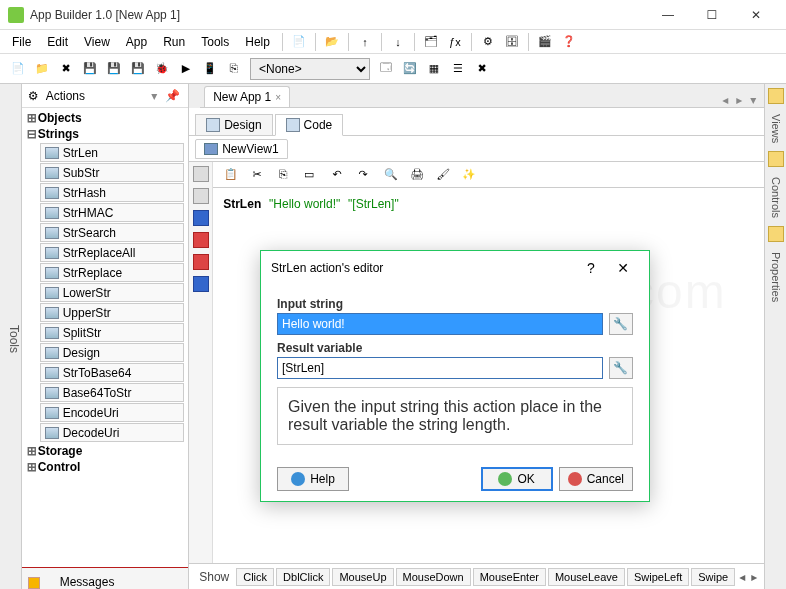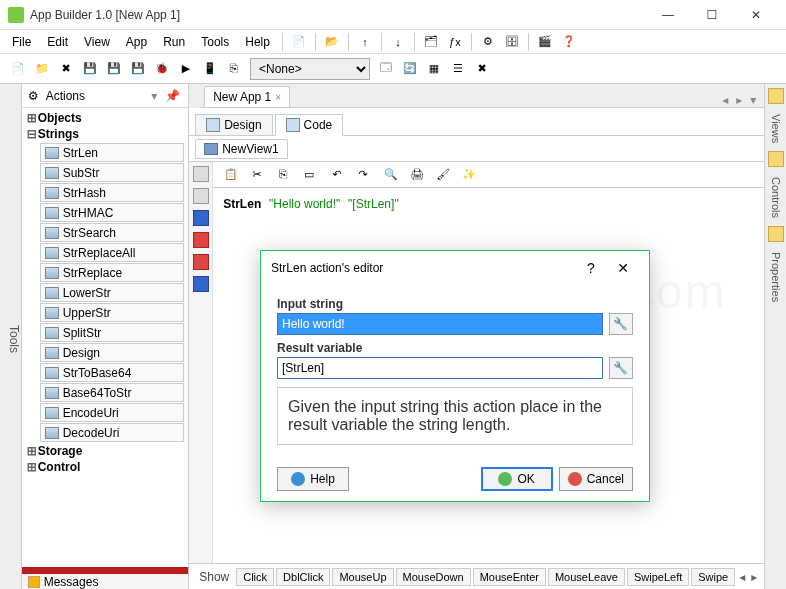--- a/index.html
+++ b/index.html
@@ -35,21 +35,21 @@
 .actions-head .title { flex: 1; }
 .actions-head .nav { color: #888; cursor: pointer; padding: 0 2px; }
 .search { margin: 4px; }
 .search input { width: 100%; height: 20px; border: 1px solid #aaa; padding: 0 4px; color: #888; font-style: italic; }
 .tree { flex: 1; overflow-y: auto; padding: 2px 4px; }
 .treecat { display: flex; align-items: center; padding: 1px 0; cursor: pointer; }
 .treecat .exp { width: 12px; text-align: center; color: #666; }
 .treecat.bold { font-weight: bold; }
 .treeitem { display: flex; align-items: center; border: 1px solid #ccc; background: #f9f9f9; margin: 1px 0 1px 14px; padding: 1px 4px; cursor: pointer; height: 19px; gap: 4px; }
 .treeitem .ic { width: 14px; height: 12px; background: linear-gradient(#cde, #9bc); border: 1px solid #789; }
-.messages { height: 22px; border-top: 7px solid #b91c1c; display: flex; align-items: center; padding: 0 6px; gap: 4px; background: #f5f5f5; }
+.messages { height: 22px; border-top: 1px solid #b91c1c; display: flex; align-items: flex-end; padding: 0 6px; gap: 20px; background: #f5f5f5; }
 .messages .mic { width: 12px; height: 12px; background: #f7b500; border: 1px solid #c98; }
 
 
 .center { flex: 1; background: #eee; display: flex; flex-direction: column; position: relative; }
 .doc-tabs { height: 24px; display: flex; align-items: flex-end; padding: 0 4px; background: #eee; border-bottom: 1px solid #ccc; margin-left: 11px; }
 .doc-tab { background: #fff; border: 1px solid #ccc; border-bottom: none; padding: 3px 8px; display: flex; align-items: center; gap: 4px; border-radius: 3px 3px 0 0; font-size: 11px; }
 .doc-tab .x { color: #888; cursor: pointer; font-size: 10px; }
 .doc-tabs .spacer { flex: 1; }
 .doc-tabs .navbtn { color: #888; padding: 0 4px; cursor: pointer; }
 .mode-tabs { height: 28px; background: #fff; display: flex; align-items: flex-end; padding: 2px 6px 0 6px; border-bottom: 1px solid #ccc; gap: 2px; }

